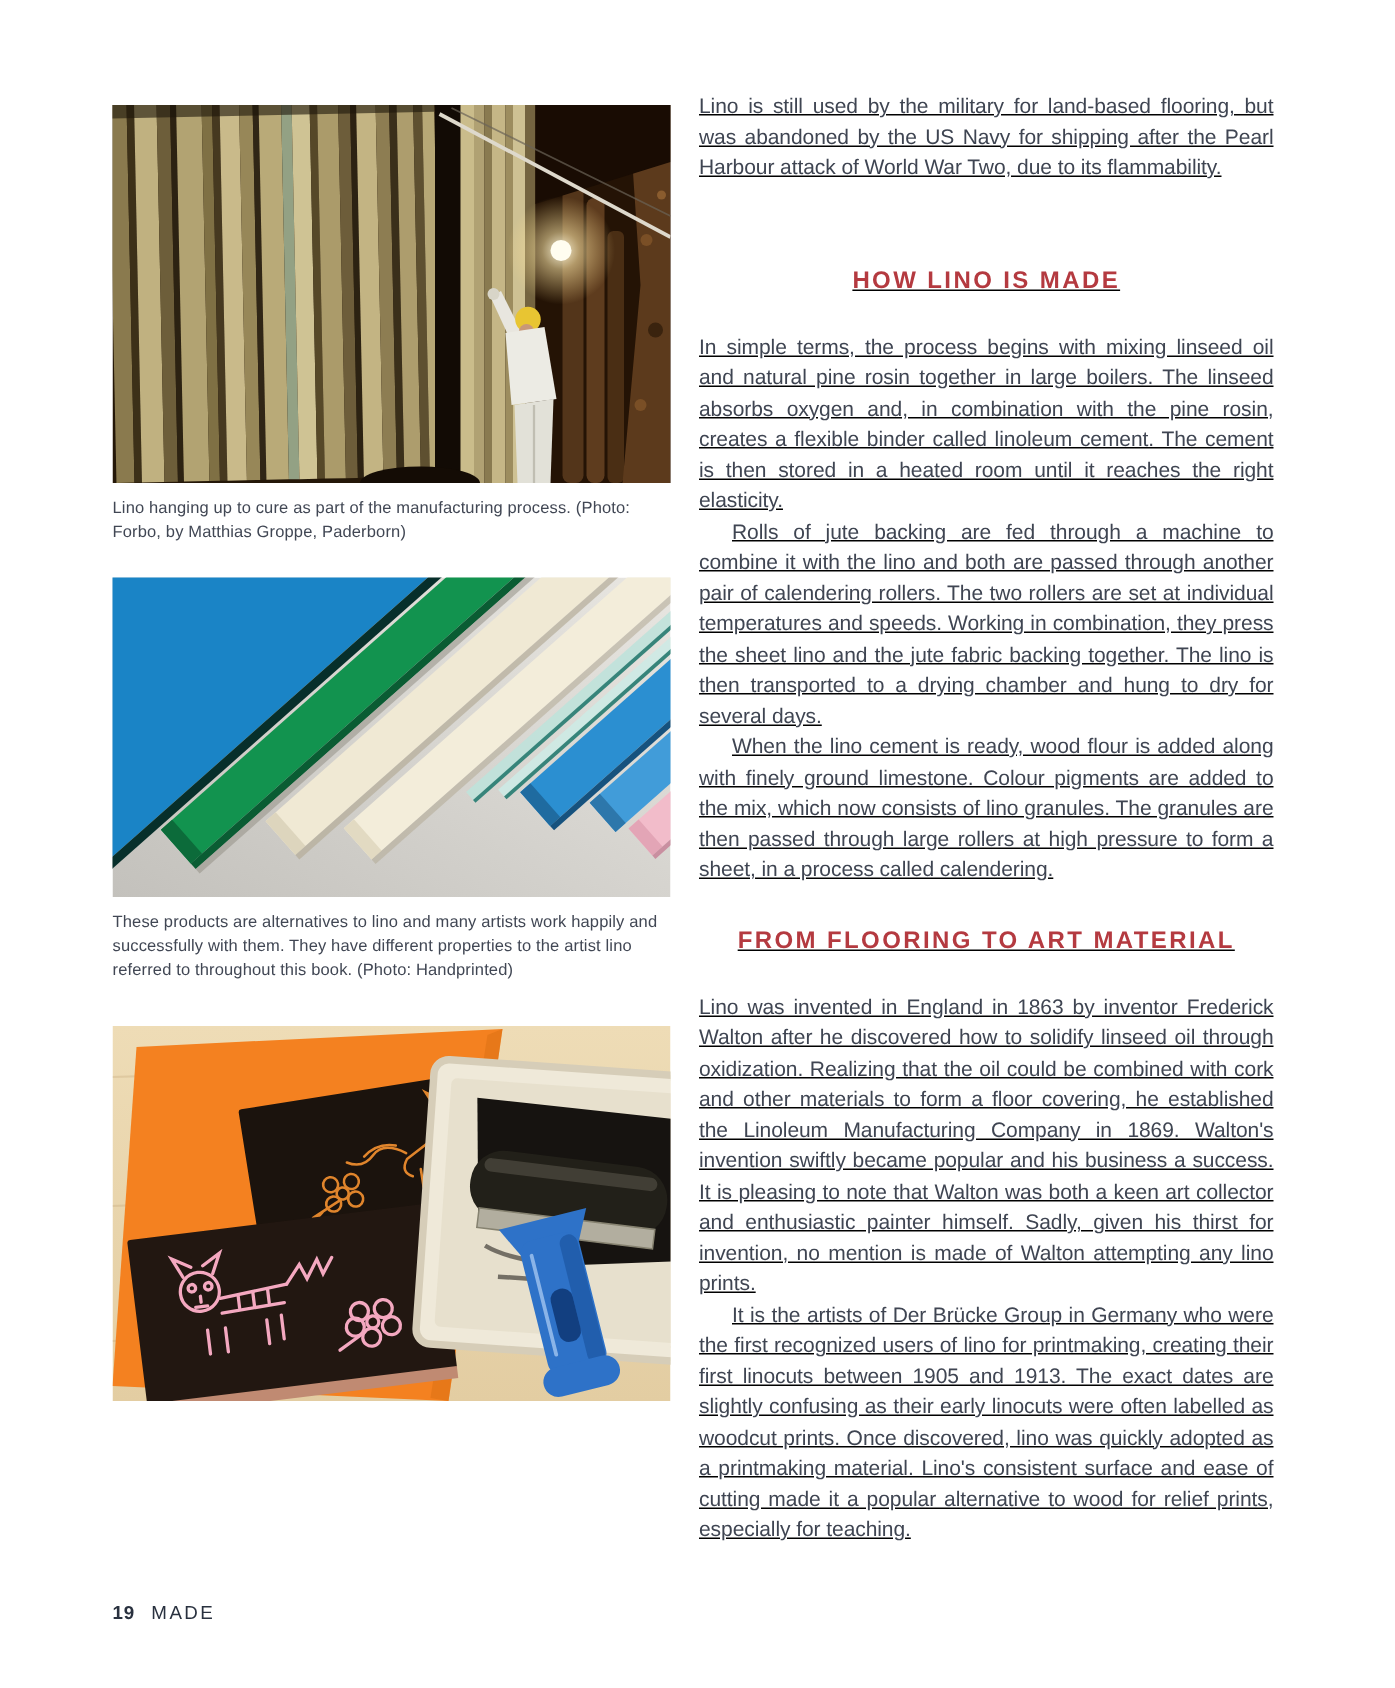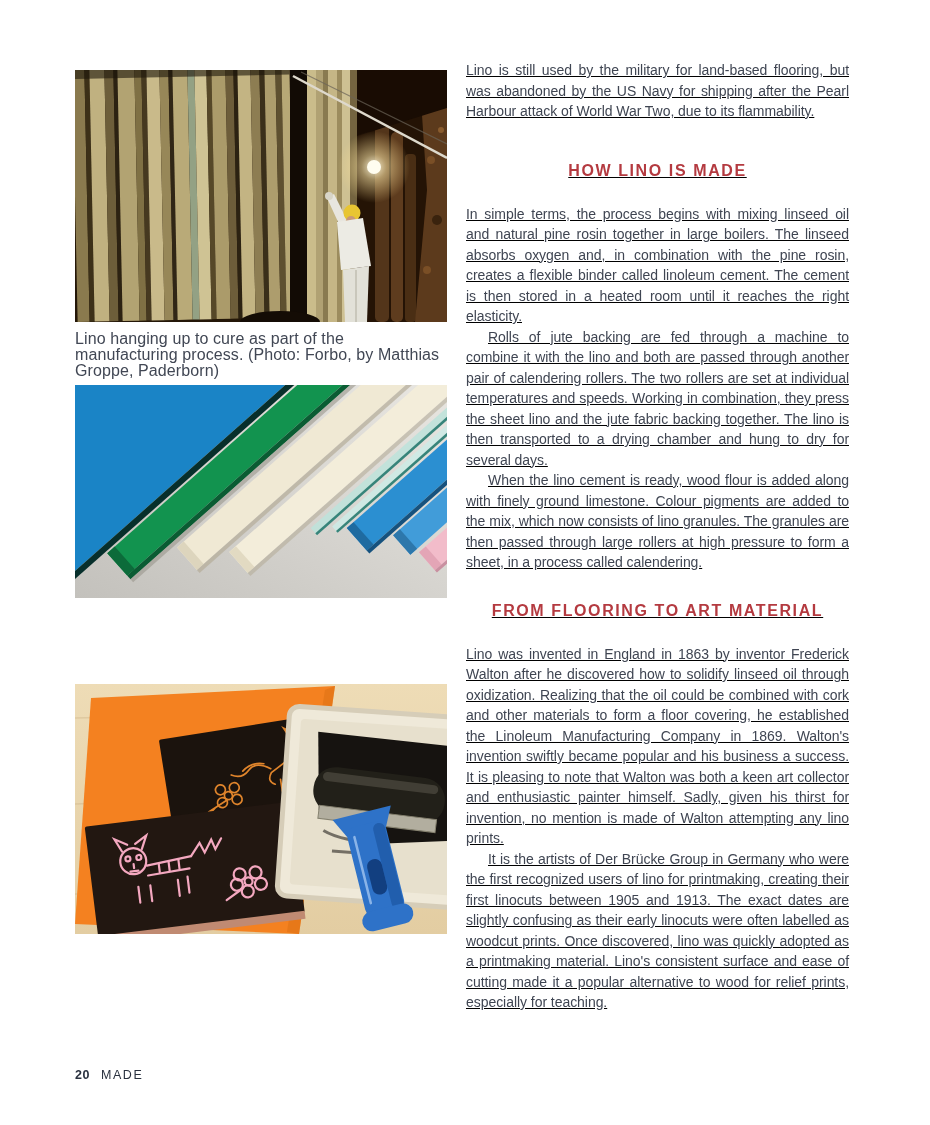--- a/index.html
+++ b/index.html
@@ -8,36 +8,36 @@
     font-family:"Liberation Sans", sans-serif;
     -webkit-font-smoothing:antialiased;
   }
   .page { position:absolute; inset:0; background:#fff; }
 
   
   figure.fig { position:absolute; left:75px; width:372px; margin:0; }
   .fig-photo { width:372px; display:block; line-height:0; }
   .fig-photo svg { display:block; }
   figcaption {
-    margin-top:9px; font-size:16px; line-height:16px;
+    margin-top:9px; font-size:11px; line-height:16px;
     color:#414754; text-align:left; letter-spacing:0.1px;
   }
   .fig1 { top:70px; }
   .fig2 { top:385px; }
   .fig3 { top:684px; }
 
   
   .article-col { position:absolute; left:466px; top:60px; width:383px;text-decoration:underline; }
   .article-col p {
     margin:0; font-size:14px; line-height:20.5px; color:#3f4552;
     text-align:justify; letter-spacing:-0.05px;
   }
   .article-col p.indent { text-indent:22px; }
   .sec-heading {
-    margin:40px 0 24px 0; font-size:16px; font-weight:700;
+    margin:57px 0 24px 0; font-size:16px; font-weight:700;
     color:#b43a40; text-align:center; letter-spacing:1.6px;
   }
   .sec-heading.second { margin-top:29px; }
 
   
   .page-footer { position:absolute; left:75px; top:1068px; font-size:12.5px; color:#29313f; }
   .page-footer .pnum { font-weight:bold; margin-right:11px; letter-spacing:0.5px; }
   .page-footer .ptitle { letter-spacing:1.6px; }
 </style>
 </head>
@@ -163,20 +163,21 @@
           <rect x="232" y="178" width="620" height="4" fill="#16527e"></rect>
           <rect x="262" y="184" width="620" height="26" fill="#419cd9"></rect>
           <rect x="262" y="184" width="9" height="26" fill="#2d77ab"></rect>
 
           <rect x="270" y="214" width="620" height="24" fill="#f2bcca"></rect>
           <rect x="270" y="214" width="9" height="24" fill="#e3a5b6"></rect>
           <rect x="270" y="238" width="620" height="3" fill="#c98fa0"></rect>
         </g>
       </svg>
     </div>
+    <figcaption>These products are alternatives to lino and many artists work happily and successfully with them. They have different properties to the artist lino referred to throughout this book. (Photo: Handprinted)</figcaption>
   </figure>
 
   <figure class="fig fig3">
     <div class="fig-photo">
       <svg width="372" height="250" viewBox="0 0 372 250" xmlns="http://www.w3.org/2000/svg">
         <defs>
           <linearGradient id="wood3" x1="0" y1="0" x2="0" y2="1">
             <stop offset="0%" stop-color="#eedcb6"></stop>
             <stop offset="100%" stop-color="#e3cda2"></stop>
           </linearGradient>
@@ -262,16 +263,16 @@
     <p>In simple terms, the process begins with mixing linseed oil and natural pine rosin together in large boilers. The linseed absorbs oxygen and, in combination with the pine rosin, creates a flexible binder called linoleum cement. The cement is then stored in a heated room until it reaches the right elasticity.</p>
     <p class="indent">Rolls of jute backing are fed through a machine to combine it with the lino and both are passed through another pair of calendering rollers. The two rollers are set at individual temperatures and speeds. Working in combination, they press the sheet lino and the jute fabric backing together. The lino is then transported to a drying chamber and hung to dry for several days.</p>
     <p class="indent">When the lino cement is ready, wood flour is added along with finely ground limestone. Colour pigments are added to the mix, which now consists of lino granules. The granules are then passed through large rollers at high pressure to form a sheet, in a process called calendering.</p>
 
     <h2 class="sec-heading second">FROM FLOORING TO ART MATERIAL</h2>
     <p>Lino was invented in England in 1863 by inventor Frederick Walton after he discovered how to solidify linseed oil through oxidization. Realizing that the oil could be combined with cork and other materials to form a floor covering, he established the Linoleum Manufacturing Company in 1869. Walton's invention swiftly became popular and his business a success. It is pleasing to note that Walton was both a keen art collector and enthusiastic painter himself. Sadly, given his thirst for invention, no mention is made of Walton attempting any lino prints.</p>
     <p class="indent">It is the artists of Der Brücke Group in Germany who were the first recognized users of lino for printmaking, creating their first linocuts between 1905 and 1913. The exact dates are slightly confusing as their early linocuts were often labelled as woodcut prints. Once discovered, lino was quickly adopted as a printmaking material. Lino's consistent surface and ease of cutting made it a popular alternative to wood for relief prints, especially for teaching.</p>
   </div>
 
   <div class="page-footer">
-    <span class="pnum">20</span><span class="ptitle">MADE</span>
+    <span class="pnum">19</span><span class="ptitle">MADE</span>
   </div>
 
 </div>
 
 </body></html>

